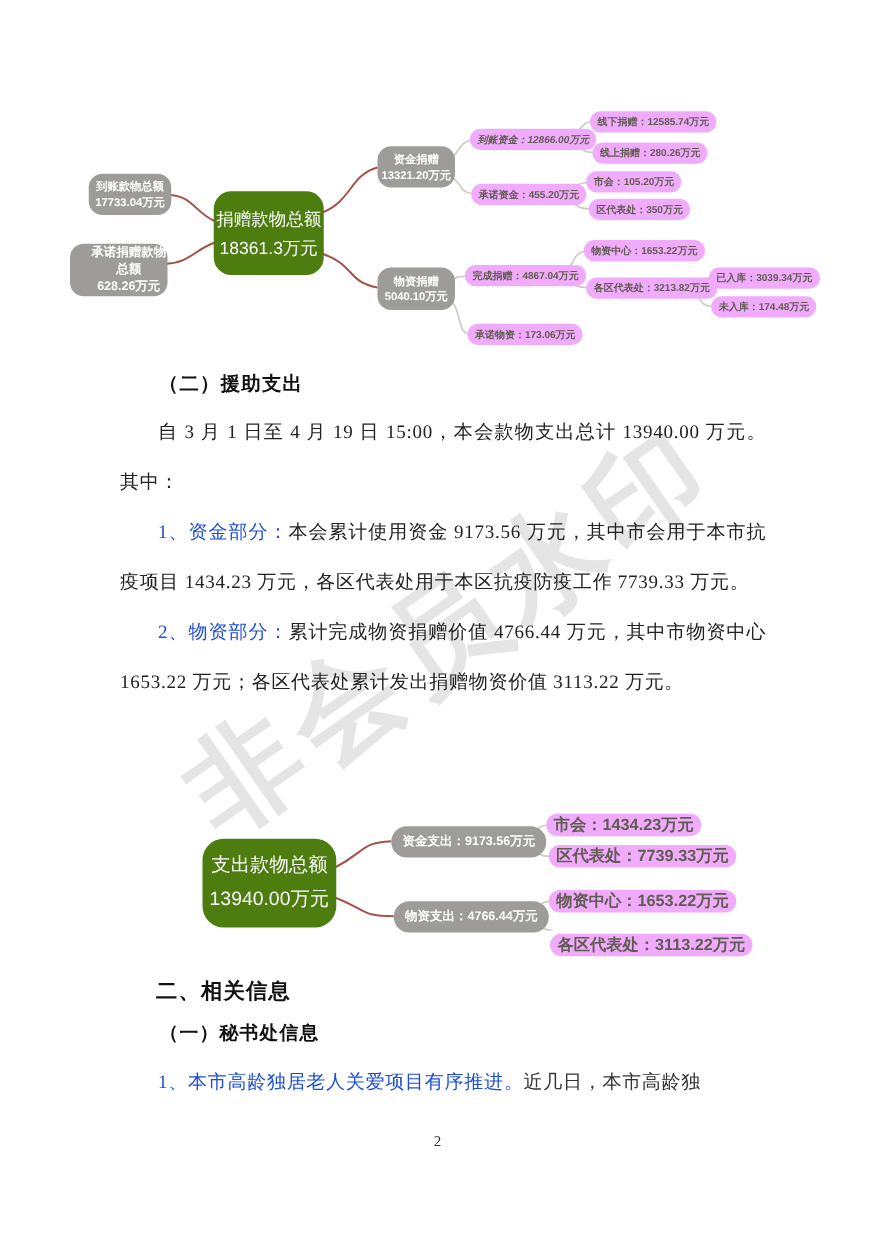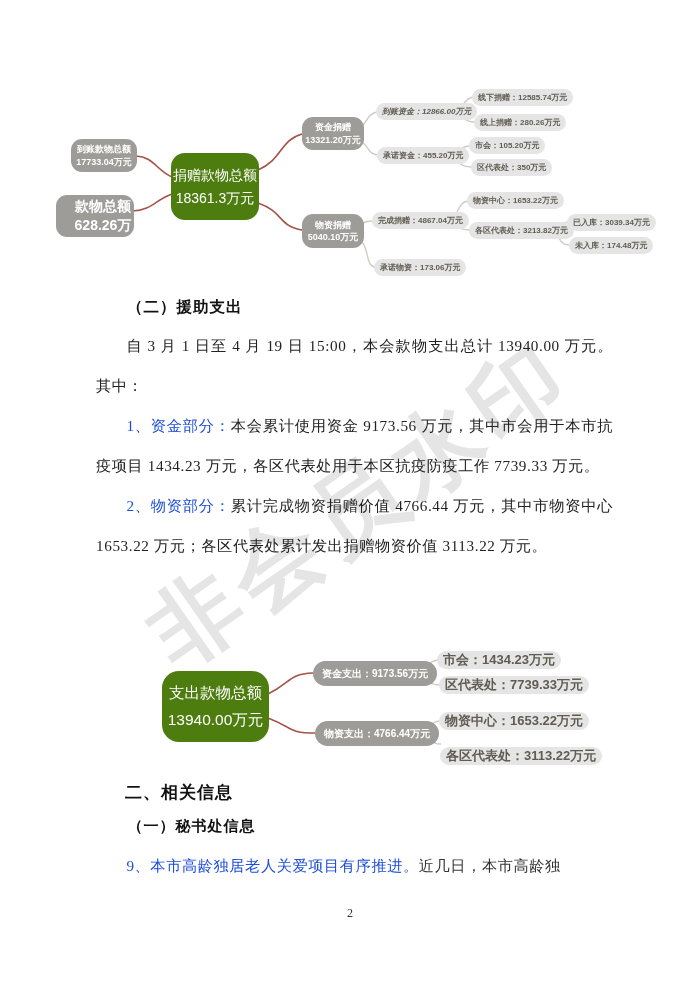--- a/index.html
+++ b/index.html
@@ -12,29 +12,29 @@
     font-family:"Liberation Sans","DejaVu Sans",sans-serif;font-weight:bold;
     font-size:90px;letter-spacing:8px;color:#d4d4d4;opacity:.6;white-space:nowrap;z-index:1;}
 
   
   .connectors{position:absolute;left:0;top:0;width:700px;height:990px;z-index:2;pointer-events:none;}
   .node{position:absolute;z-index:3;box-sizing:border-box;display:flex;flex-direction:column;
         justify-content:center;align-items:center;text-align:center;
         font-family:"Liberation Sans","DejaVu Sans",sans-serif;}
   .node-red{background:#4d7c0f;color:#fff;font-weight:normal;border-radius:14px;}
   .node-gray{background:#9d9c98;color:#fff;font-weight:bold;border-radius:11px;line-height:1.35;}
-  .node-leaf{background:#e5e5e5;color:#615c51;font-weight:bold;border-radius:9px;
+  .node-leaf{background:#f0abfc;color:#615c51;font-weight:bold;border-radius:9px;
              white-space:nowrap;padding:0 6px;height:17px;line-height:17px;font-size:8px;
              flex-direction:row;}
   .pill{background:#9d9c98;color:#fff;font-weight:bold;border-radius:13px;white-space:nowrap;
         padding:0 9px;height:25px;line-height:25px;font-size:10px;flex-direction:row;}
 
   .c1{left:171px;top:153px;width:88px;height:67px;font-size:14px;line-height:1.6;}
   .nL1{left:71px;top:139px;width:66px;height:33px;font-size:9px;}
-  .nL2{left:56px;top:195px;width:78px;height:42px;font-size:14px;padding-left:16px;}
+  .nL2{left:56px;top:195px;width:78px;height:42px;font-size:10px;padding-left:16px;}
   .nF{left:302px;top:117px;width:62px;height:33px;font-size:9px;}
   .nG{left:302px;top:214px;width:62px;height:34px;font-size:9px;}
 
   .lf-arrived{left:376px;top:103px;font-style:italic;} .lf-offline{left:472px;top:89px;}
   .lf-online{left:474px;top:114px;}  .lf-promfund{left:377px;top:147px;}
   .lf-city{left:469px;top:137px;}    .lf-district{left:471px;top:159px;}
   .lf-completed{left:372px;top:212px;} .lf-gcenter{left:467px;top:192px;}
   .lf-doffices{left:469px;top:222px;}  .lf-instock{left:567px;top:214px;}
   .lf-notin{left:569px;top:237px;}     .lf-promgoods{left:374px;top:259px;}
 
@@ -151,17 +151,17 @@
   <div class="node pill p-fund">资金支出：9173.56万元</div>
   <div class="node pill p-goods">物资支出：4766.44万元</div>
   <div class="node node-leaf lf2 lf2-city">市会：1434.23万元</div>
   <div class="node node-leaf lf2 lf2-district">区代表处：7739.33万元</div>
   <div class="node node-leaf lf2 lf2-gcenter">物资中心：1653.22万元</div>
   <div class="node node-leaf lf2 lf2-doffices">各区代表处：3113.22万元</div>
 
   <div class="h-info">二、相关信息</div>
   <div class="h-sec">（一）秘书处信息</div>
   <div class="item1">
-    <p><span class="bold">9、本市高龄独居老人关爱项目有序推进。</span><span>近几日，本市高龄独</span></p>
+    <p><span class="bold">1、本市高龄独居老人关爱项目有序推进。</span><span>近几日，本市高龄独</span></p>
   </div>
 
   <div class="page-number">2</div>
 </div>
 
 </body></html>

